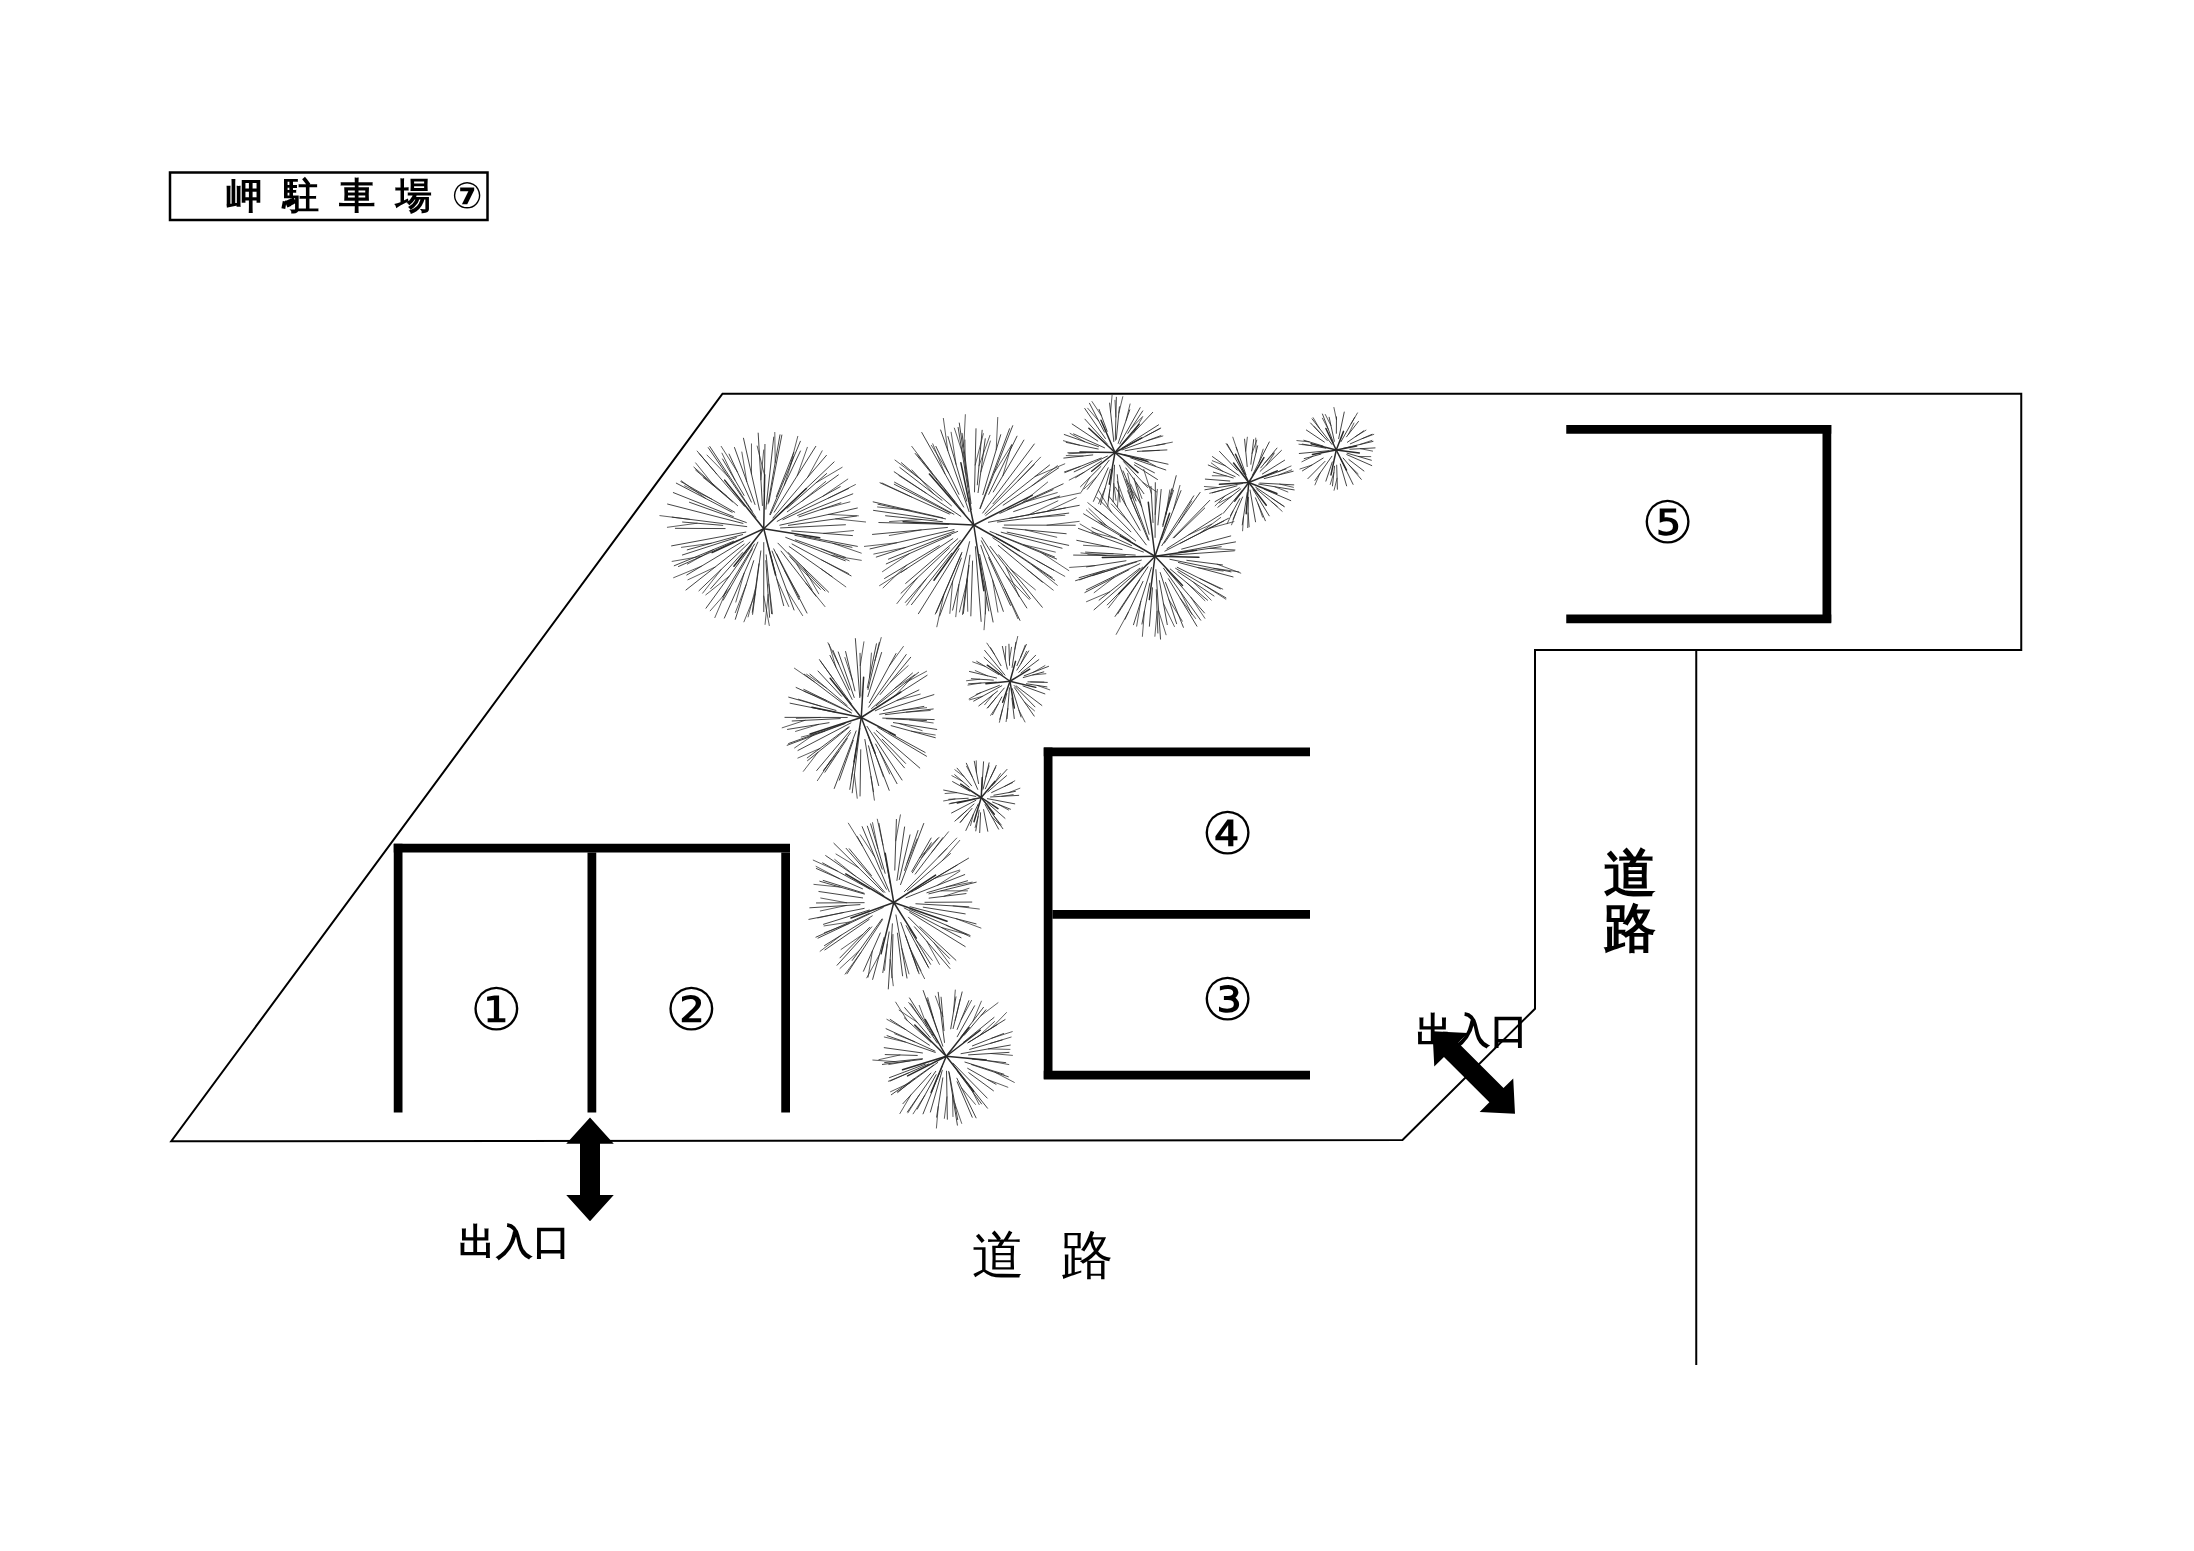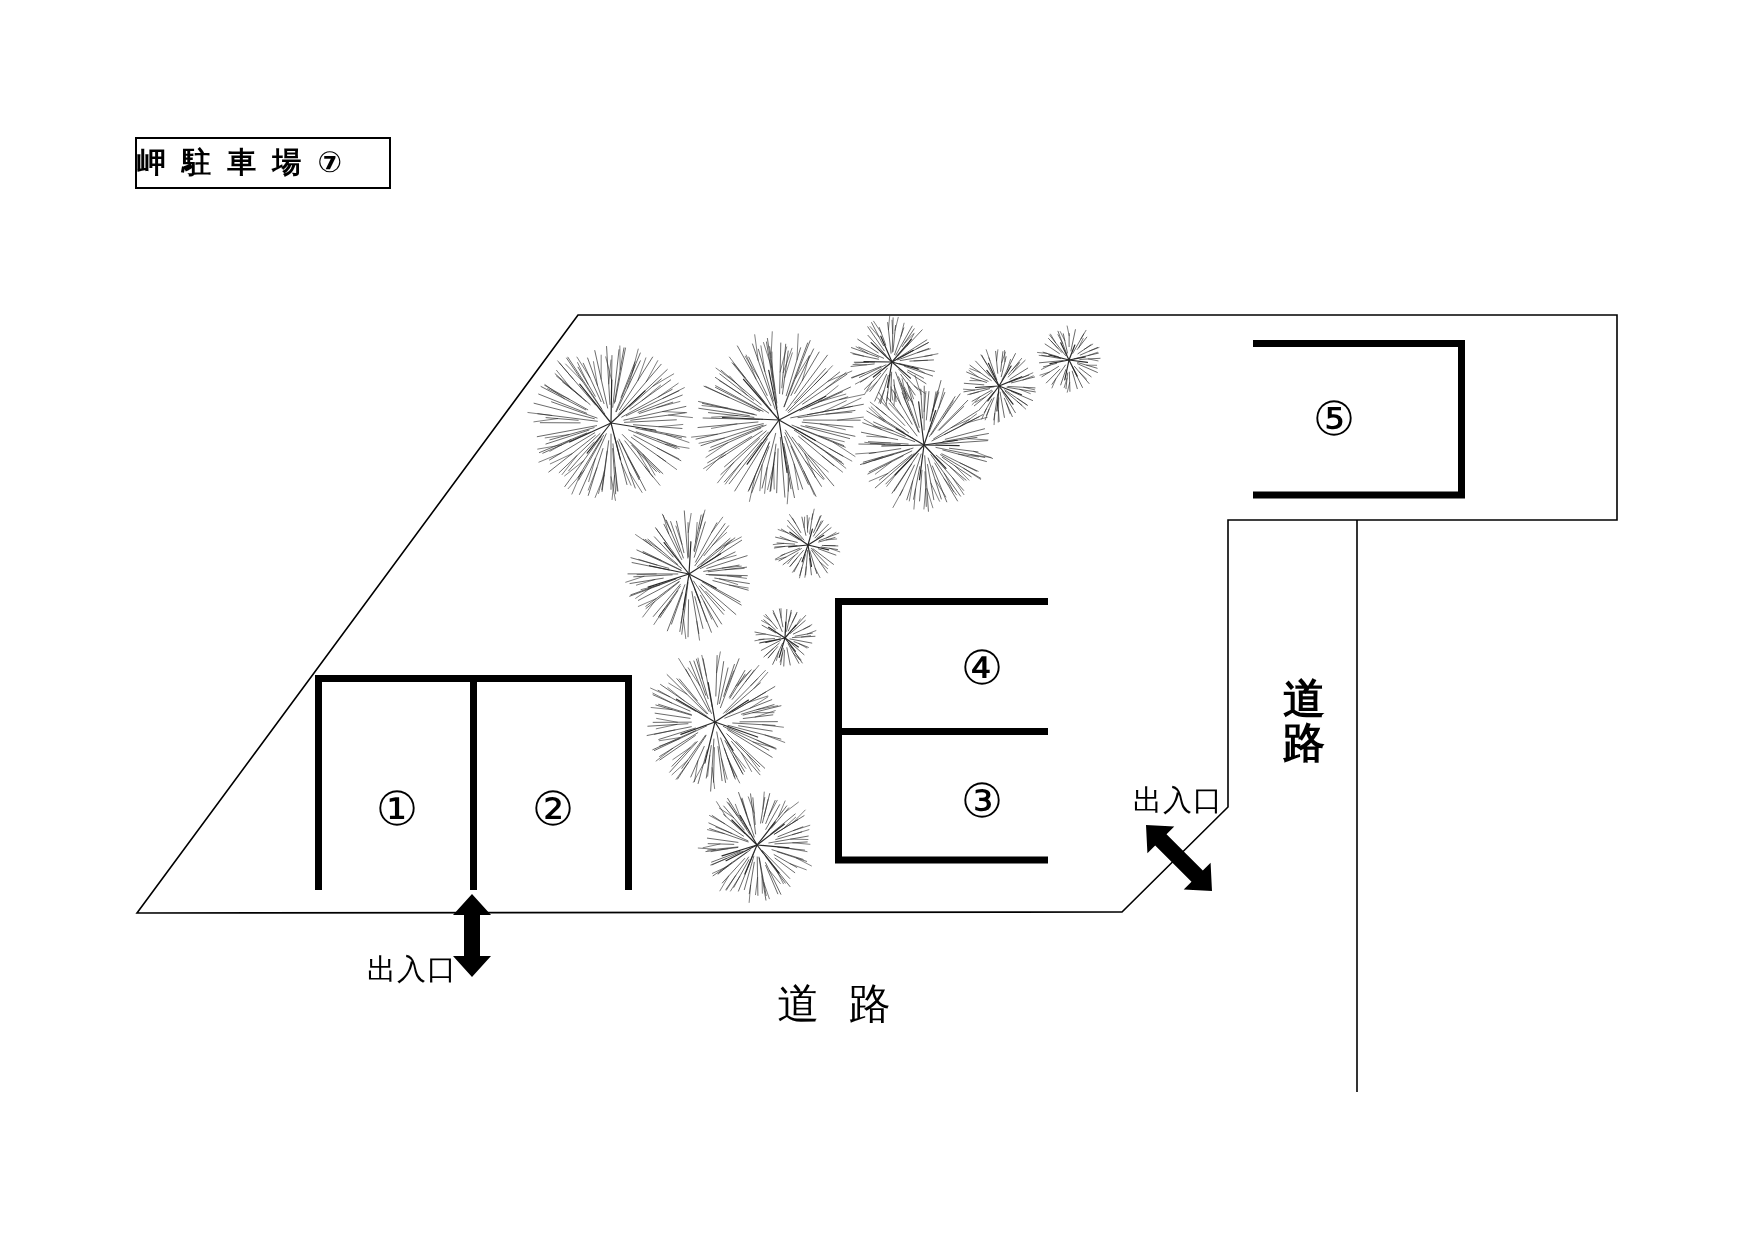--- a/index.html
+++ b/index.html
@@ -14,26 +14,26 @@
     background: #ffffff;
     overflow: hidden;
   }
   .canvas svg.siteplan {
     position: absolute;
     left: 0; top: 0;
   }
   .title-box {
     position: absolute;
     left: 135px; top: 137px;
-    width: 256px; height: 52px;
+    width: 256px; height: 40px;
     border: 2.5px solid #000;
     box-sizing: border-box;
     display: flex;
     align-items: center;
-    justify-content: flex-start;
+    justify-content: flex-end;
   }
   .title-box .title-text {
     font-size: 29px;
     font-weight: 700;
     letter-spacing: 3px;
     color: #000;
     white-space: pre;
   }
   .spot-label {
     position: absolute;
@@ -63,25 +63,26 @@
     transform: translateX(-50%);
     font-size: 42px;
     font-weight: 400;
     letter-spacing: 8px;
     color: #000;
     white-space: pre;
   }
   .entrance-label {
     position: absolute;
     font-size: 29px;
-    font-weight: 400;
+    font-weight: 700;
     letter-spacing: 1px;
     color: #000;
     transform: translateX(-50%);
     white-space: pre;
+    margin-top: 24px;
   }
   .entrance-label.bottom { left: 412px; top: 950px; }
   .entrance-label.right  { left: 1178px; top: 781px; }
 </style>
 </head>
 <body>
 
 <div class="canvas">
 
   <svg class="siteplan" width="1755" height="1241" viewBox="0 0 1755 1241" xmlns="http://www.w3.org/2000/svg">

